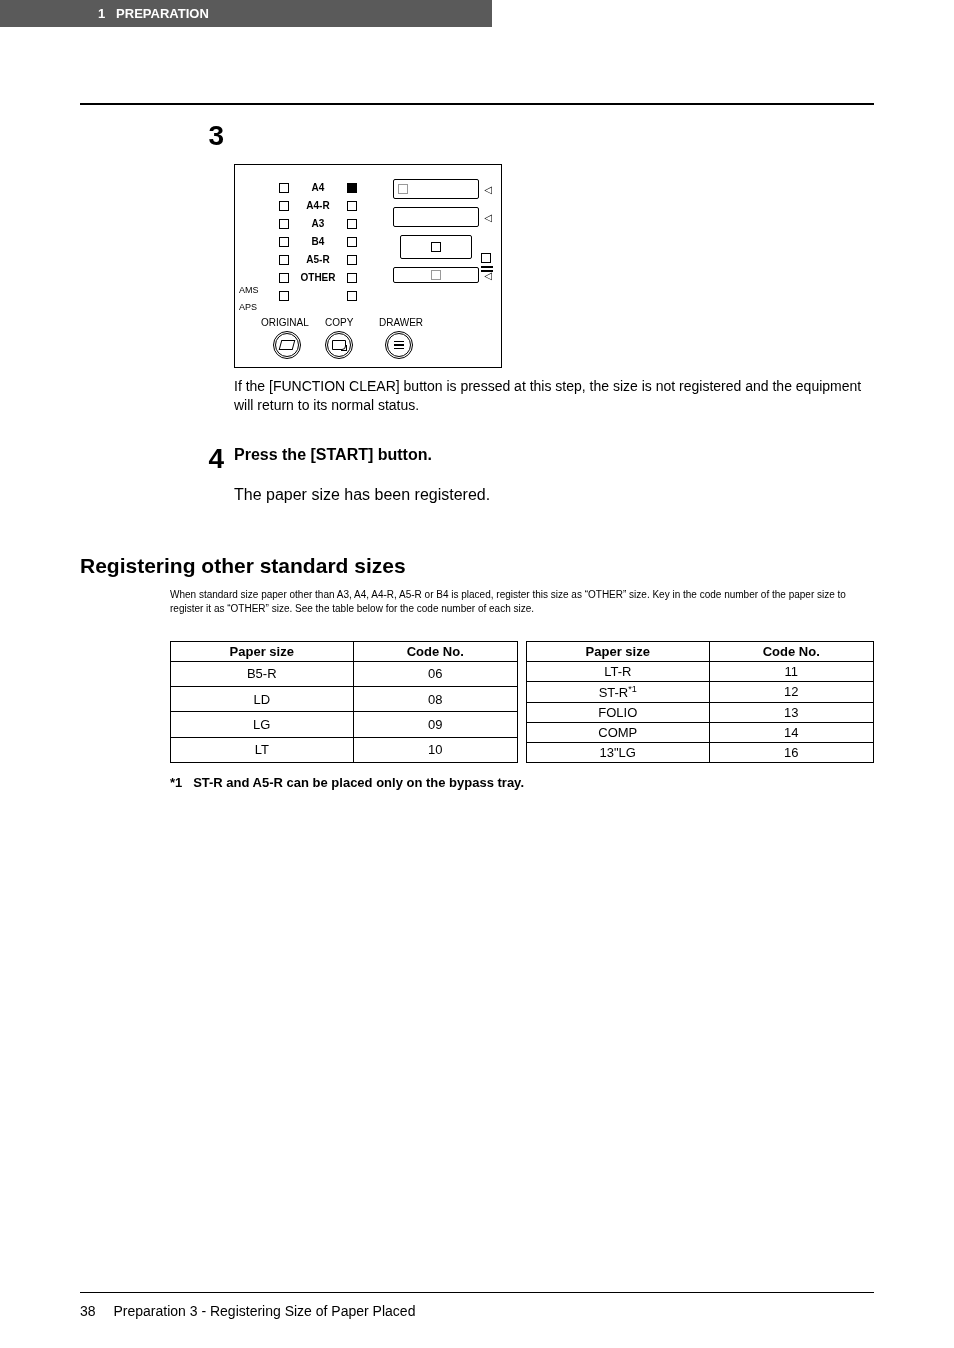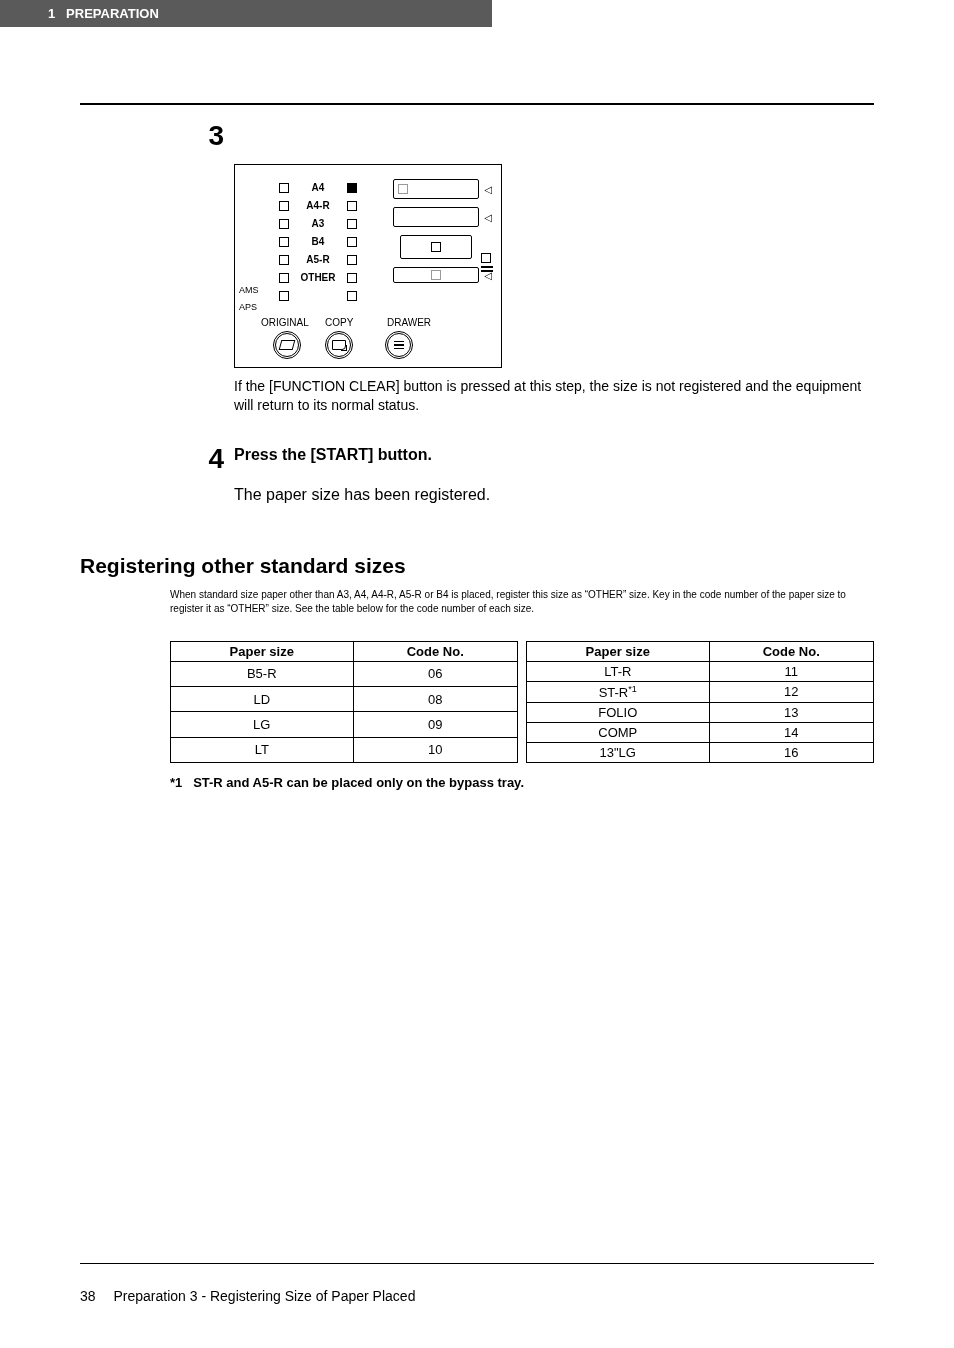--- a/index.html
+++ b/index.html
@@ -13,21 +13,21 @@
     }
     .header-bar {
       background: #5a5a5a;
       color: #fff;
       padding: 6px 0;
       width: 492px;
       font-size: 13px;
       font-weight: bold;
     }
     .header-bar-inner {
-      padding-left: 48px;
+      padding-left: 98px;
     }
     .content {
       padding: 0 80px;
     }
     .rule {
       border-top: 2px solid #000;
       margin-top: 76px;
       margin-bottom: 16px;
     }
     .step {
@@ -90,21 +90,21 @@
     }
     .labels-row {
       position: absolute;
       left: 26px;
       top: 152px;
       font-size: 10px;
       display: flex;
     }
     .labels-row span:nth-child(1){ width: 64px; }
     .labels-row span:nth-child(2){ width: 54px; }
-    .labels-row span:nth-child(3){ width: 60px; text-align: center; }
+    .labels-row span:nth-child(3){ width: 60px; }
     .btn-circle {
       width: 28px; height: 28px; border: 1.5px solid #000; border-radius: 50%;
       display: flex; align-items: center; justify-content: center;
       position: absolute;
     }
     .btn-circle .inner-ring {
       width: 24px; height: 24px; border: 1px solid #000; border-radius: 50%;
       display: flex; align-items: center; justify-content: center;
     }
     .btn1 { left: 38px; top: 166px; }
@@ -167,23 +167,23 @@
     .footnote {
       font-size: 13px;
       margin-left: 90px;
       margin-top: 12px;
       font-weight: bold;
     }
     .footer {
       position: absolute;
       left: 80px;
       right: 80px;
-      bottom: 44px;
+      bottom: 29px;
       border-top: 1px solid #000;
-      padding-top: 24px;
+      padding-top: 10px;
       font-size: 14px;
     }
     .footer .pagenum { margin-right: 14px; }
     sup { font-size: 0.7em; }
     .orig-icon { width: 14px; height: 10px; border: 1.5px solid #000; transform: skewX(-15deg); }
     .copy-icon { width: 14px; height: 10px; border: 1.5px solid #000; border-radius: 0 0 4px 0; position: relative;}
     .copy-icon::after{content:''; position:absolute; right:-2px; bottom:-2px; width:5px; height:5px; border-right:1.5px solid #000; border-bottom:1.5px solid #000;}
     .menu-icon { width:10px; display:flex; flex-direction:column; gap:2px;}
     .menu-icon div{height:1.5px; background:#000;}
     .grey-lamp { width:10px; height:10px; border:1px solid #999; }

